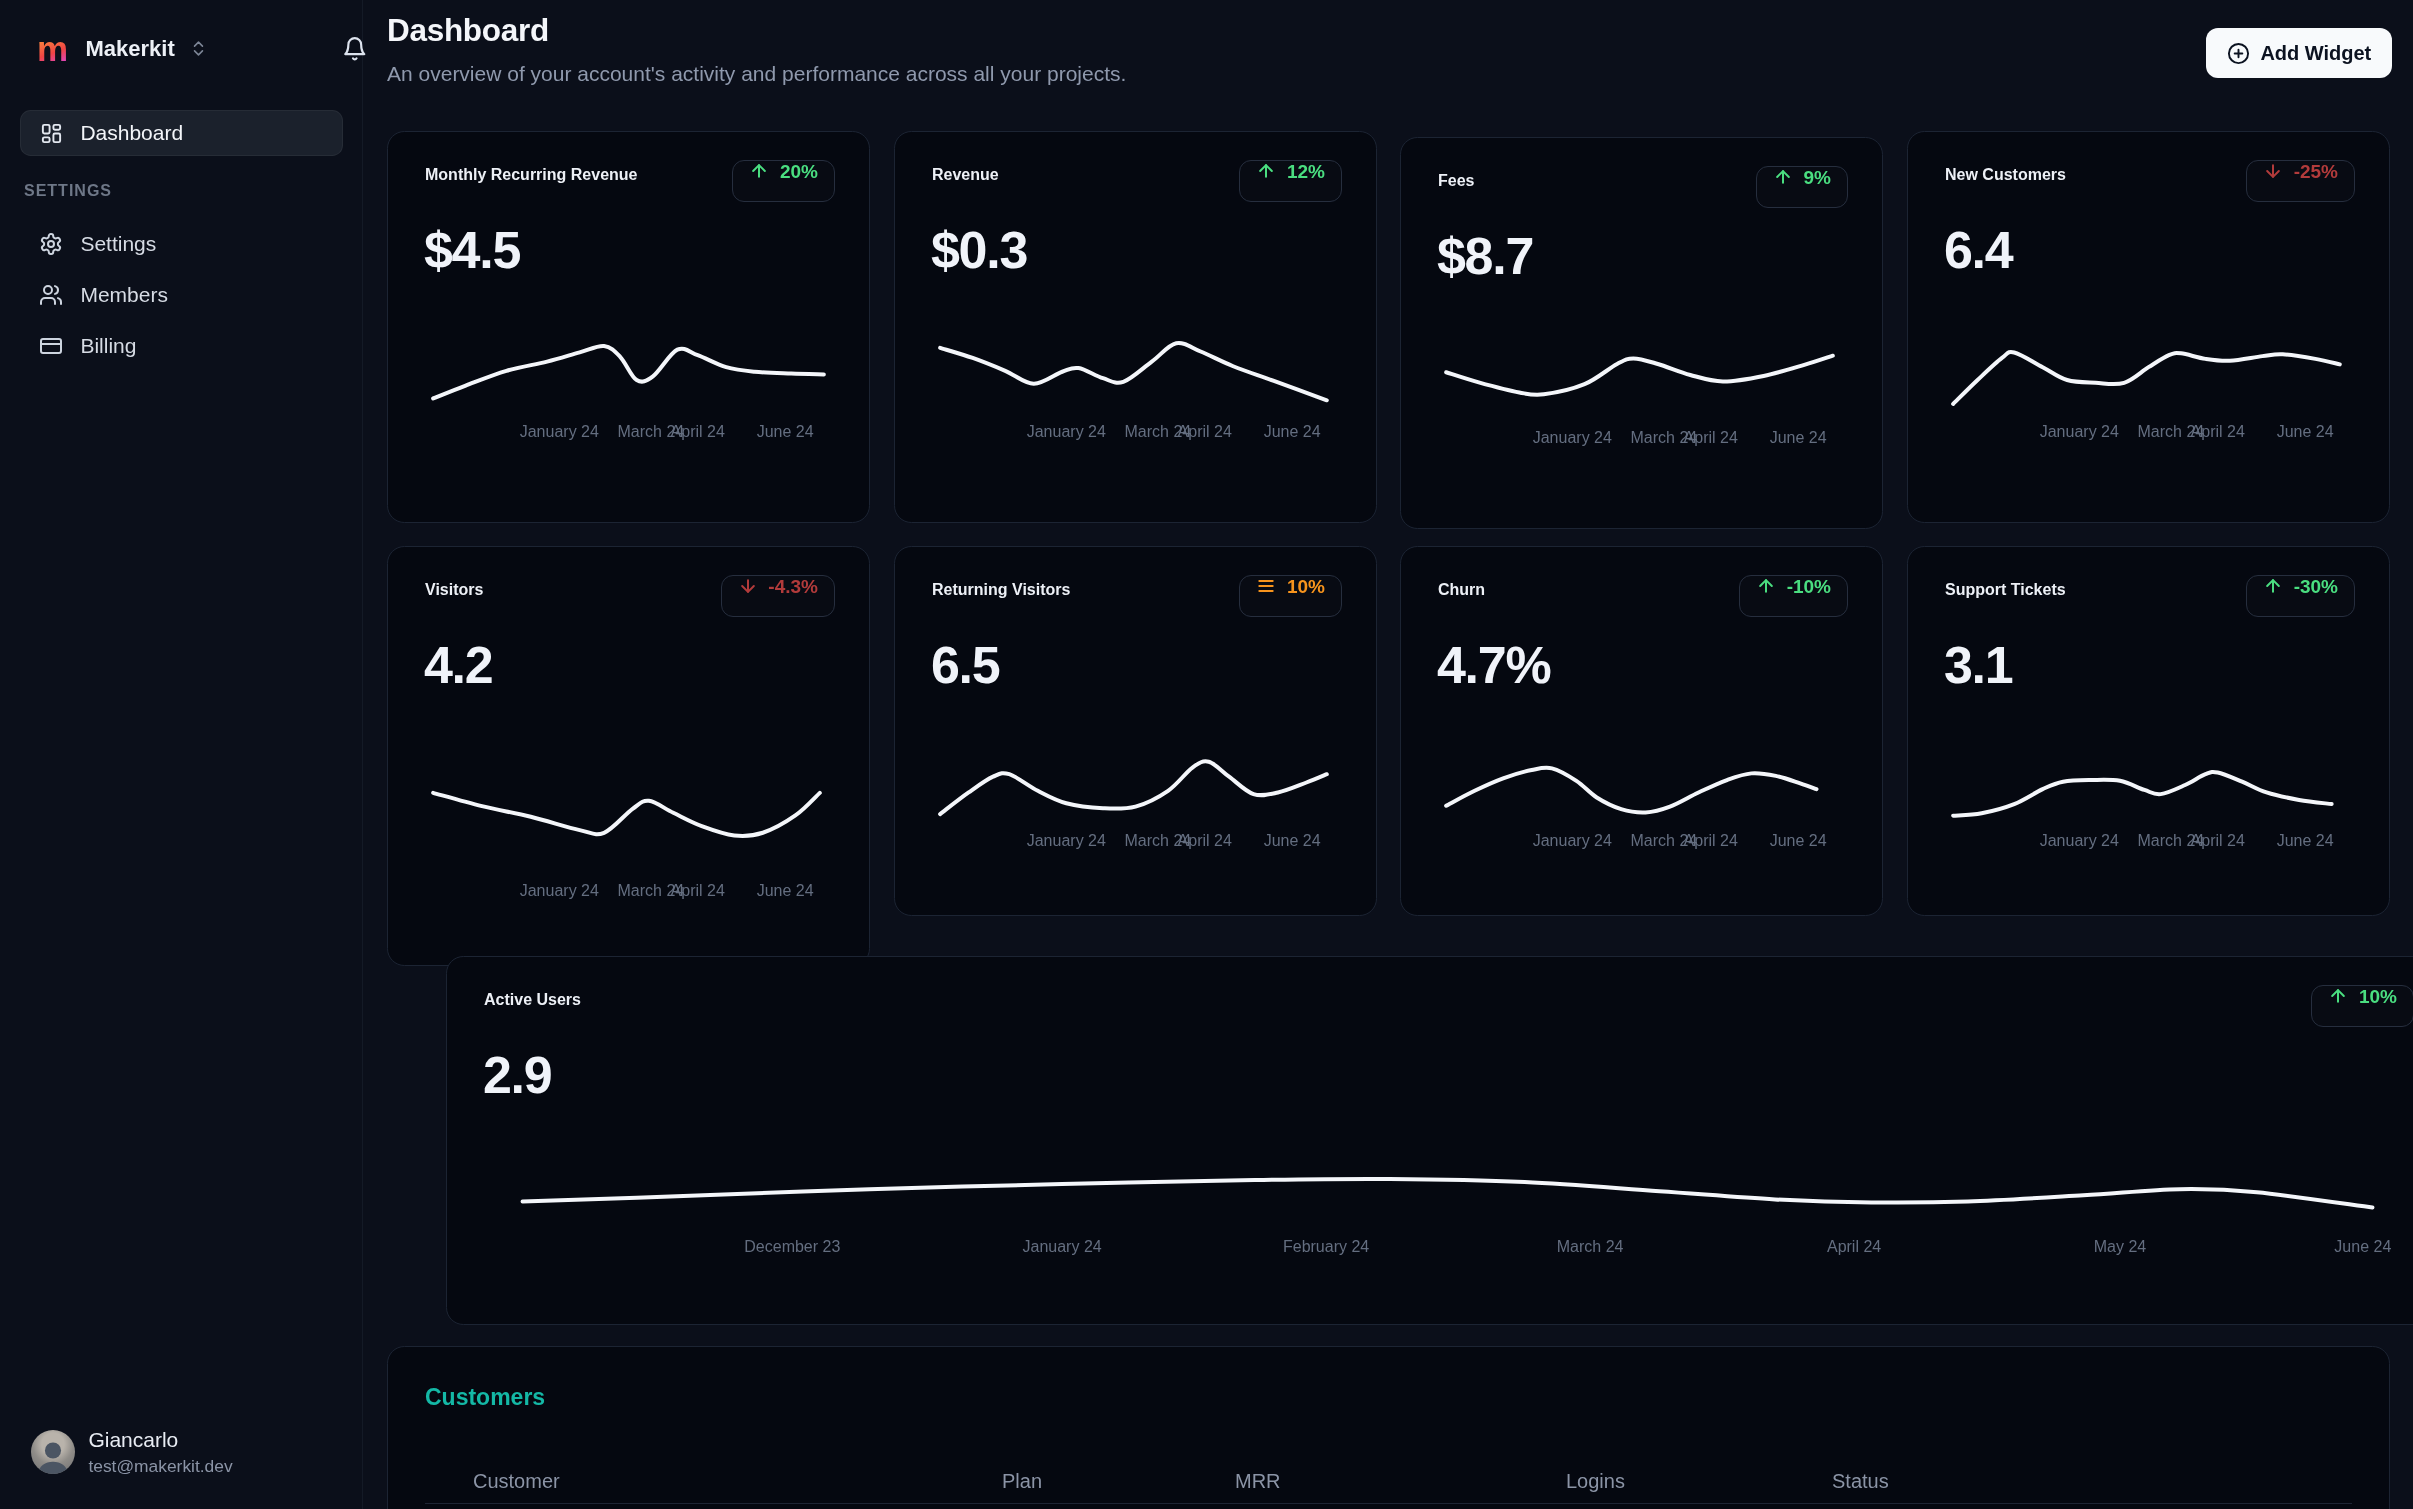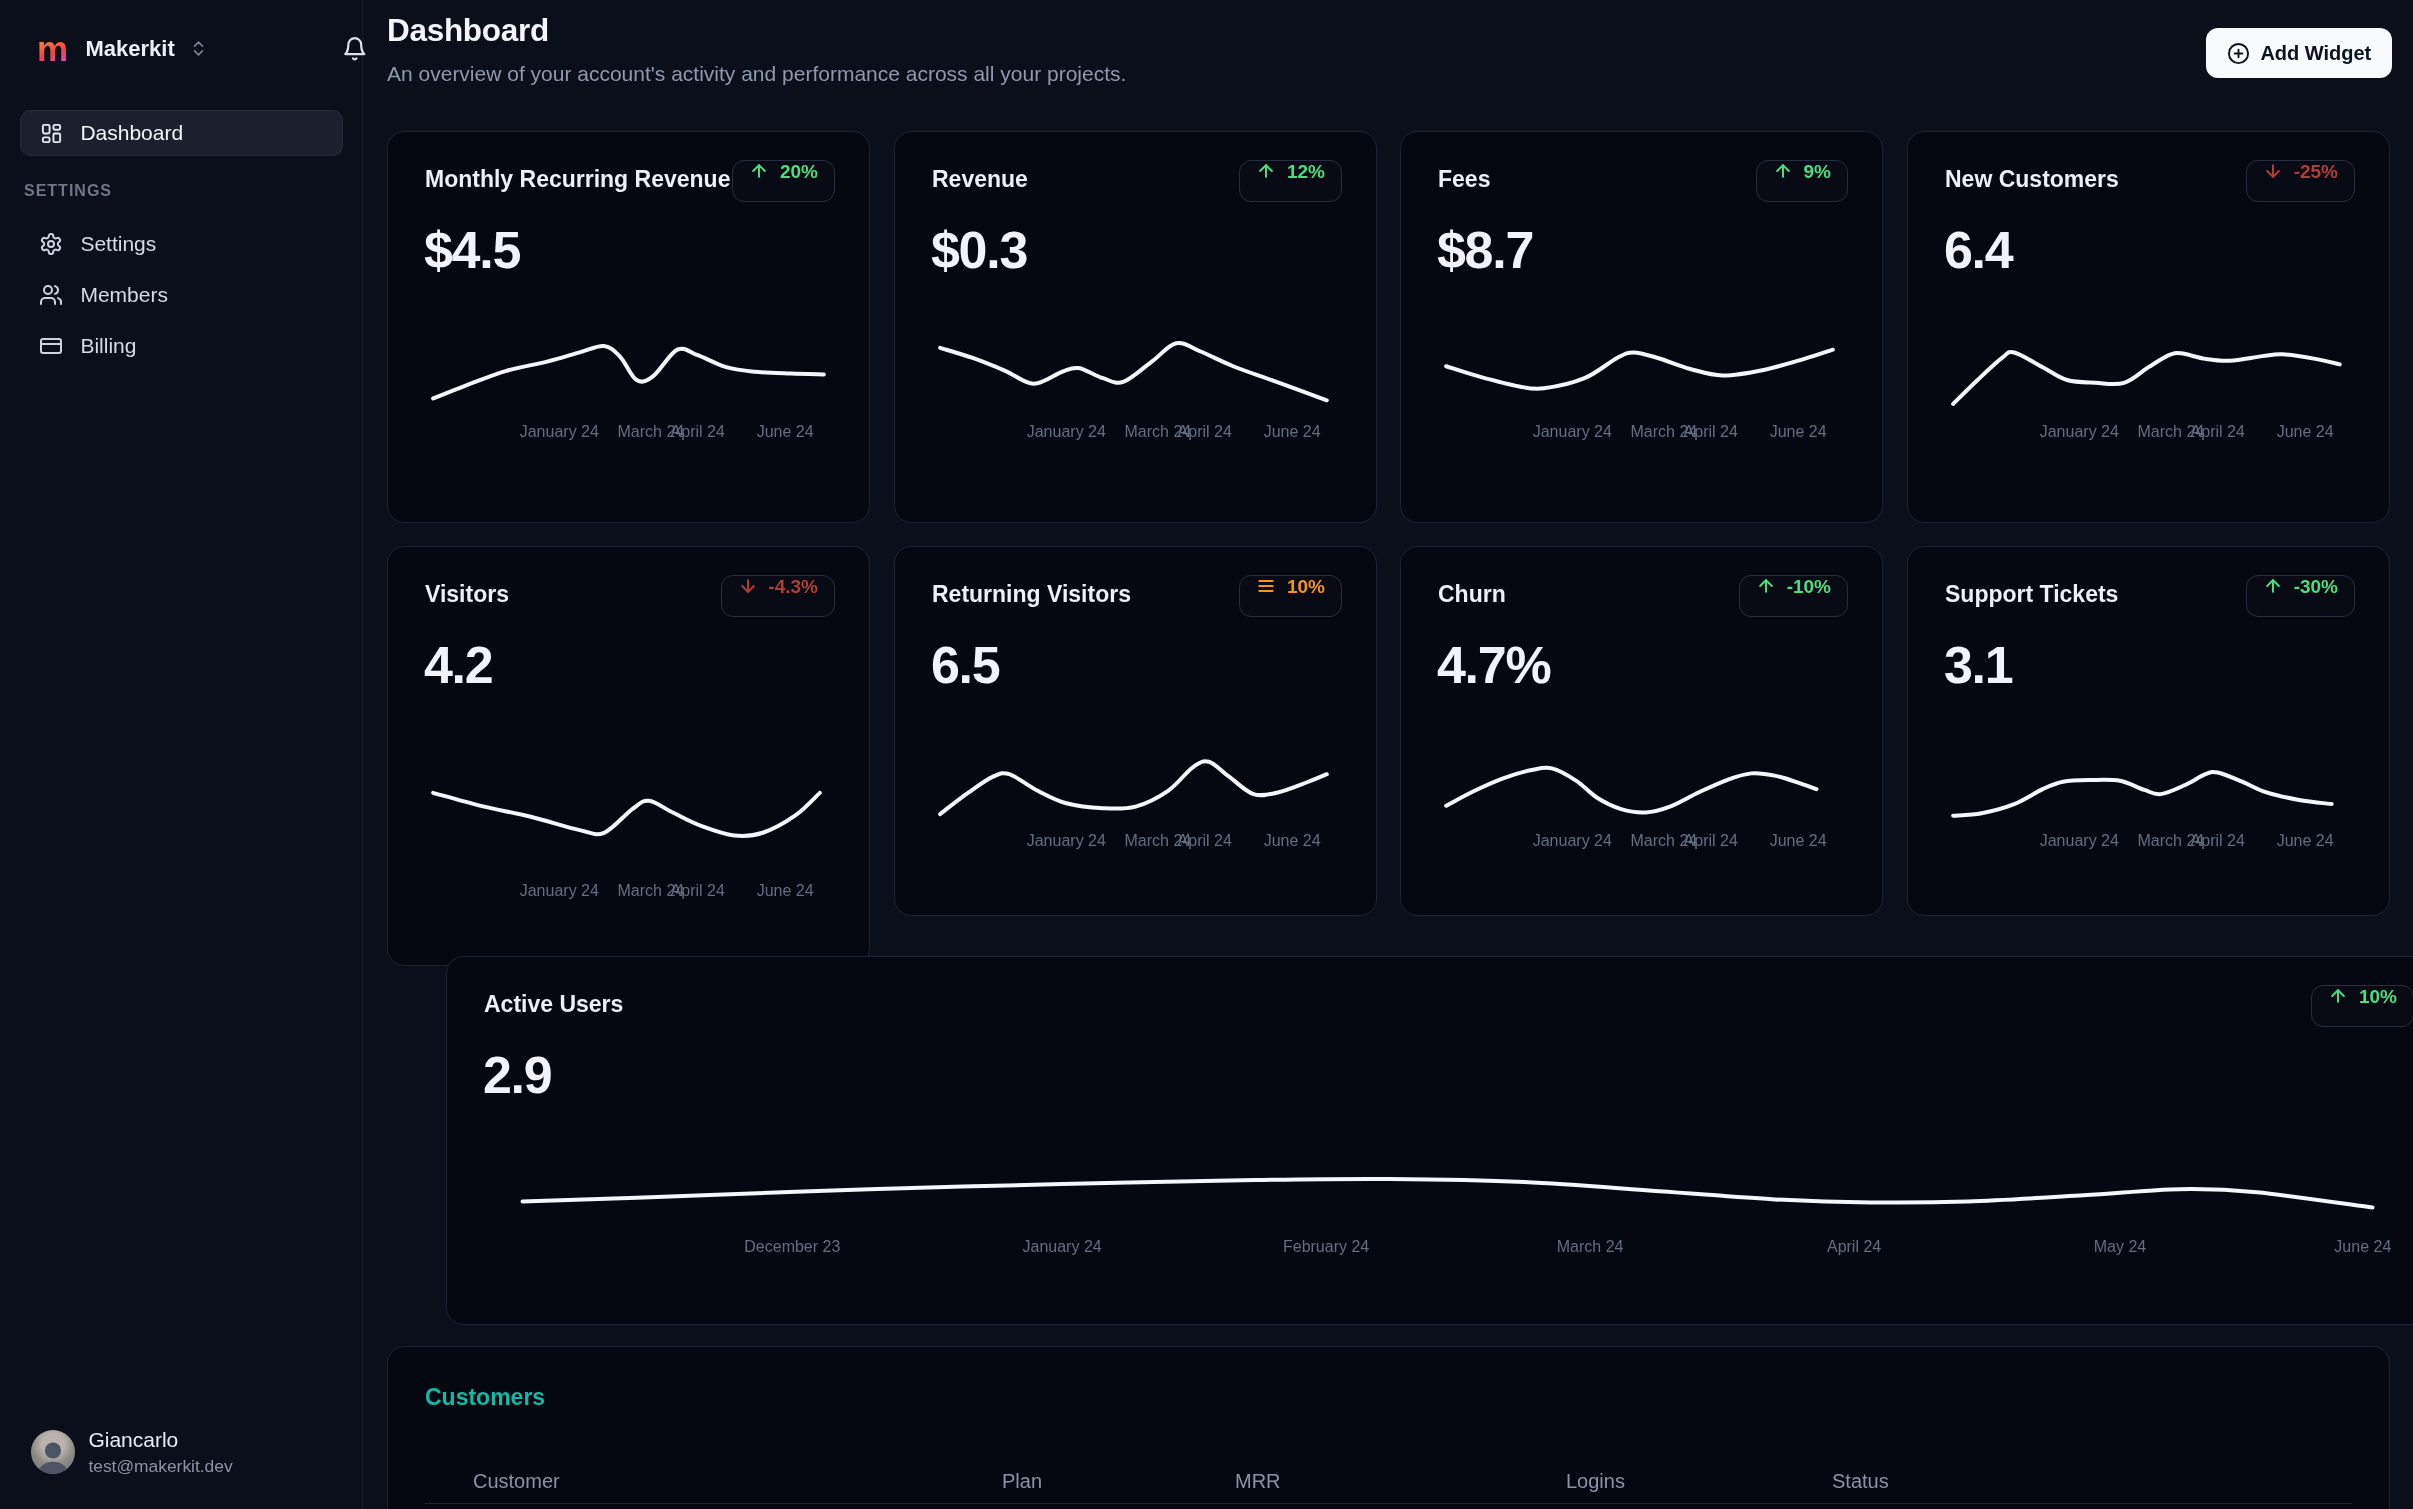--- a/index.html
+++ b/index.html
@@ -56,21 +56,21 @@
   .page-subtitle{position:absolute;left:387px;top:62px;font-size:21px;color:var(--muted)}
   .add-widget{
     position:absolute;left:2206px;top:28px;width:186px;height:50px;border-radius:12px;
     background:#f8fafc;color:#0b1220;border:none;display:flex;align-items:center;justify-content:center;gap:10.7px;
     font-size:20px;font-weight:600;font-family:inherit;cursor:pointer;
   }
   
   .card{
     position:absolute;background:var(--card);border:0.7px solid var(--border);border-radius:17.4px;
   }
-  .card-title{position:absolute;left:37px;top:34px;font-size:23px;font-weight:600;color:#edf0f6}
+  .card-title{position:absolute;left:37px;top:34px;font-size:16px;font-weight:600;color:#edf0f6}
   .badge{
     position:absolute;right:34px;top:28px;height:42px;display:flex;gap:10.7px;
     padding:0 16px;border:0.7px solid #262e3e;border-radius:12px;font-size:19px;font-weight:600;
     background:rgba(255,255,255,.015);
   }
   .badge.green{color:var(--green)}
   .badge.red{color:var(--red)}
   .badge.orange{color:var(--orange)}
   .metric-value{position:absolute;left:36px;top:88px;font-size:52px;font-weight:700;letter-spacing:-1.3px;color:#f0f3f9}
   .chart{position:absolute;left:37px;right:37px}
@@ -219,21 +219,21 @@
             <path d="M 2,27 C 3.33,28.83 7.33,33.83 10,38 C 12.67,42.17 15.50,47.33 18,52 C 20.50,56.67 22.67,65.83 25,66 C 27.33,66.17 30.17,55.83 32,53 C 33.83,50.17 34.33,47.83 36,49 C 37.67,50.17 40.17,57.50 42,60 C 43.83,62.50 45.00,67.00 47,64 C 49.00,61.00 51.83,49.00 54,42 C 56.17,35.00 58.00,23.83 60,22 C 62.00,20.17 63.67,26.83 66,31 C 68.33,35.17 71.00,41.67 74,47 C 77.00,52.33 80.17,56.83 84,63 C 87.83,69.17 94.83,80.50 97,84"></path>
           </svg>
         <div class="xlabels">
             <span style="left: 33%;">January 24</span>
             <span style="left: 55.5%;">March 24</span>
             <span style="left: 67%;">April 24</span>
             <span style="left: 88.5%;">June 24</span>
           </div>
       </div>
     </section>
-      <section class="card" style="left: 1400px; top: 131px; width: 483px; height: 392px;">
+      <section class="card" style="left: 1400px; top: 137px; width: 483px; height: 392px;">
       <h3 class="card-title">Fees</h3>
       <div class="badge green">
         <span class="badge-ic"><svg width="20" height="20" viewBox="0 0 24 24" fill="none" stroke="currentColor" stroke-width="2.4" stroke-linecap="round" stroke-linejoin="round">
               <path d="M12 19V5"></path>
               <path d="m5 12 7-7 7 7"></path>
             </svg></span>
         <span class="badge-txt">9%</span>
       </div>
       <div class="metric-value">$8.7</div>
       <div class="chart" style="top: 191px; bottom: 107px;">

